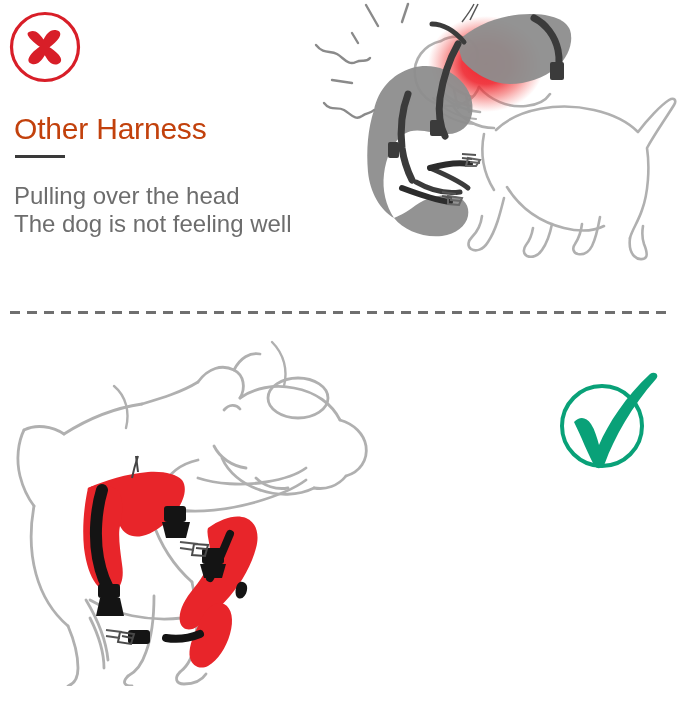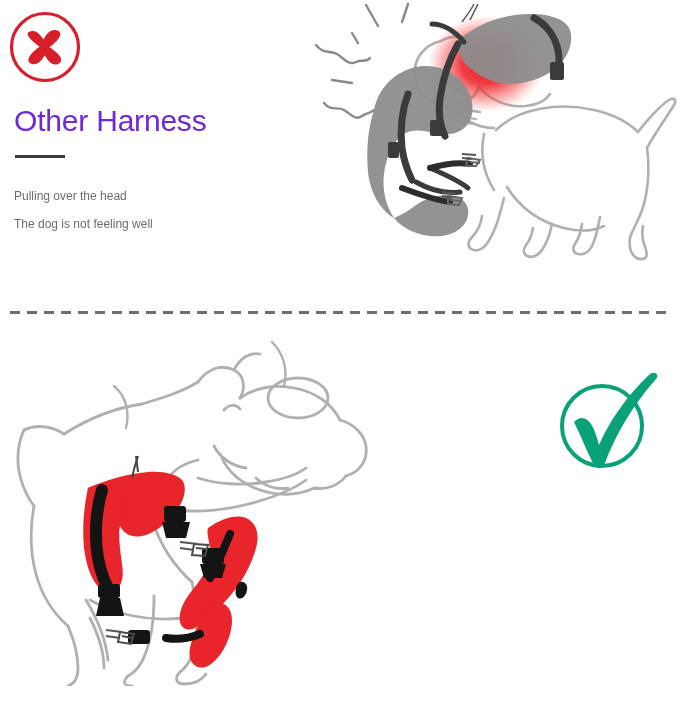--- a/index.html
+++ b/index.html
@@ -23,41 +23,42 @@
   
   .panel { position: absolute; }
 
   .badge-icon {
     position: absolute;
     display: block;
   }
 
   .heading {
     position: absolute;
-    color: #6d28d9;
+    color: #c2410c;
     white-space: nowrap;
+    margin-top: 8px;
   }
   .heading-light {
     font-weight: 300;
     font-size: 30px;
     letter-spacing: -0.2px;
   }
 
   .rule {
     position: absolute;
     height: 3px;
     width: 50px;
     background: #3a3a3a;
   }
 
   .body-copy {
     position: absolute;
     color: #6d6d6d;
     font-weight: 300;
-    font-size: 12px;
+    font-size: 24px;
     line-height: 28px;
     white-space: pre-line;
   }
 
   
   .divider {
     position: absolute;
     left: 10px;
     top: 311px;
     width: 660px;

